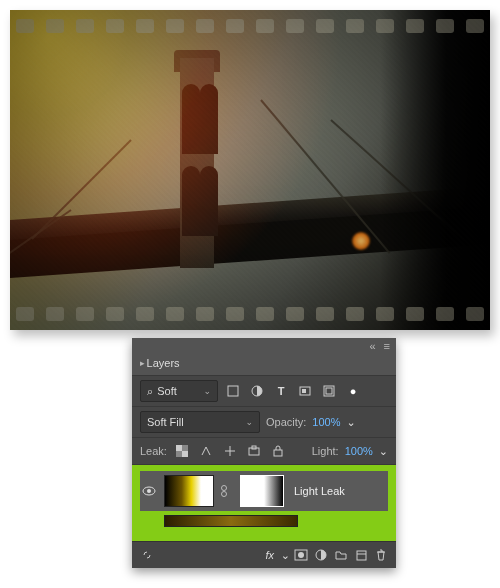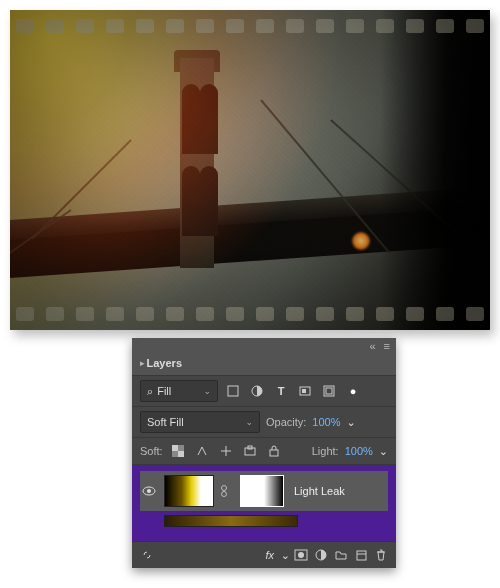--- a/index.html
+++ b/index.html
@@ -21,30 +21,30 @@
 .deck{position:absolute;left:0;top:210px;width:100%;height:20px;background:linear-gradient(#2d2a21,#151310);transform:skewY(-4deg);transform-origin:0 0}
 .under{position:absolute;left:0;top:228px;width:100%;height:40px;background:#0e0d0a;transform:skewY(-4deg);transform-origin:0 0}
 .cable{position:absolute;width:2px;background:rgba(50,48,38,.8);transform-origin:top}
 .grain{position:absolute;inset:0;background:repeating-linear-gradient(45deg,rgba(255,255,255,.02) 0 2px,transparent 2px 4px);mix-blend-mode:overlay}
 .sun{position:absolute;left:342px;top:222px;width:18px;height:18px;border-radius:50%;background:radial-gradient(circle,#ffd070,#e07010 60%,transparent 80%);filter:blur(1px)}
 
 .panel{position:absolute;left:132px;top:338px;width:264px;background:#535353;font-size:11px;box-shadow:0 4px 10px rgba(0,0,0,.4)}
 .ptabs{display:flex;justify-content:flex-end;gap:8px;padding:2px 6px;color:#bbb}
 .ptabs span{cursor:default}
 .phead{display:flex;align-items:center;padding:3px 8px 6px;border-bottom:1px solid #383838}
-.phead .ttl{flex:1;font-weight:700}
+.phead .ttl{flex:1;font-weight:400}
 .phead .tri{font-size:9px;margin-right:2px;color:#bbb}
 .row{display:flex;align-items:center;gap:6px;padding:4px 8px;background:#454545;border-bottom:1px solid #383838}
 .dd{display:flex;align-items:center;height:20px;padding:0 6px;background:#3a3a3a;border:1px solid #2a2a2a;border-radius:2px}
 .dd.small{width:64px}.dd.med{width:106px}
 .dd .chev{margin-left:auto;font-size:9px;color:#aaa}
 .val{color:#6cb8ff}
 .ic{width:18px;height:18px;display:flex;align-items:center;justify-content:center;color:#ddd}
 .lbl{color:#bbb}
-.layerlist{background:#4c1d95;padding:6px 8px 10px}
+.layerlist{background:#84cc16;padding:6px 8px 10px}
 .lrow{display:flex;align-items:center;gap:6px;padding:4px 2px}
 .eye{width:16px;text-align:center;color:#ddd}
 .thumb{width:48px;height:30px;border:1px solid #222;background:linear-gradient(90deg,#000 0%,#6b5400 35%,#e7d000 55%,#fff 75%,#fff 100%)}
 .linkc{width:14px;text-align:center;color:#bbb}
 .mask{width:42px;height:30px;border:1px solid #fff;background:linear-gradient(90deg,#fff 0%,#fff 55%,#000 100%)}
 .lname{flex:1;color:#eee;padding-left:4px}
 .lrow2 .bar{width:132px;height:10px;border:1px solid #222;background:linear-gradient(90deg,#2a1e00,#8a6a10,#3a2a00)}
 .pfoot{display:flex;align-items:center;gap:2px;padding:4px 6px;background:#454545;border-top:1px solid #333}
 .pfoot .sp{flex:1}
 svg{display:block}
@@ -118,21 +118,21 @@
       <span>≡</span>
     </div>
     <div class="phead">
       <span class="tri">▸</span>
       <span class="ttl">Layers</span>
     </div>
 
     <div class="row">
       <div class="dd small">
         <span>⌕</span>
-        <span style="margin-left:4px">Fill</span>
+        <span style="margin-left:4px">Soft</span>
         <span class="chev">⌄</span>
       </div>
       <span class="ic">
           <svg width="14" height="14">
             <rect x="2" y="2" width="10" height="10" fill="none" stroke="#ccc"></rect>
           </svg>
         </span>
       <span class="ic">
           <svg width="14" height="14">
             <circle cx="7" cy="7" r="5" fill="none" stroke="#ccc"></circle>
@@ -159,21 +159,21 @@
       <div class="dd med">
         <span>Soft Fill</span>
         <span class="chev">⌄</span>
       </div>
       <span class="lbl">Opacity:</span>
       <span class="val">100%</span>
       <span class="chev">⌄</span>
     </div>
 
     <div class="row">
-      <span class="lbl">Soft:</span>
+      <span class="lbl">Leak:</span>
       <span class="ic">
           <svg width="12" height="12">
             <rect width="12" height="12" fill="#888"></rect>
             <rect width="6" height="6" fill="#ccc"></rect>
             <rect x="6" y="6" width="6" height="6" fill="#ccc"></rect>
           </svg>
         </span>
       <span class="ic">
           <svg width="12" height="12">
             <path d="M2 10L6 2L10 10" fill="none" stroke="#ccc"></path>

